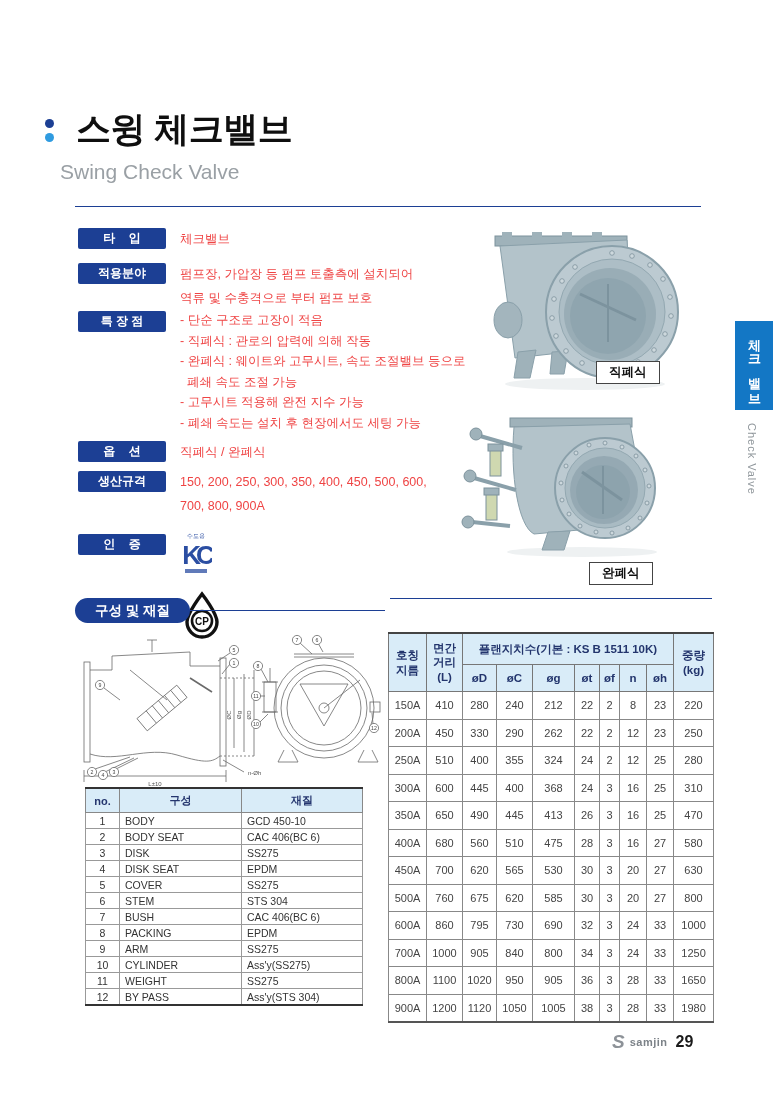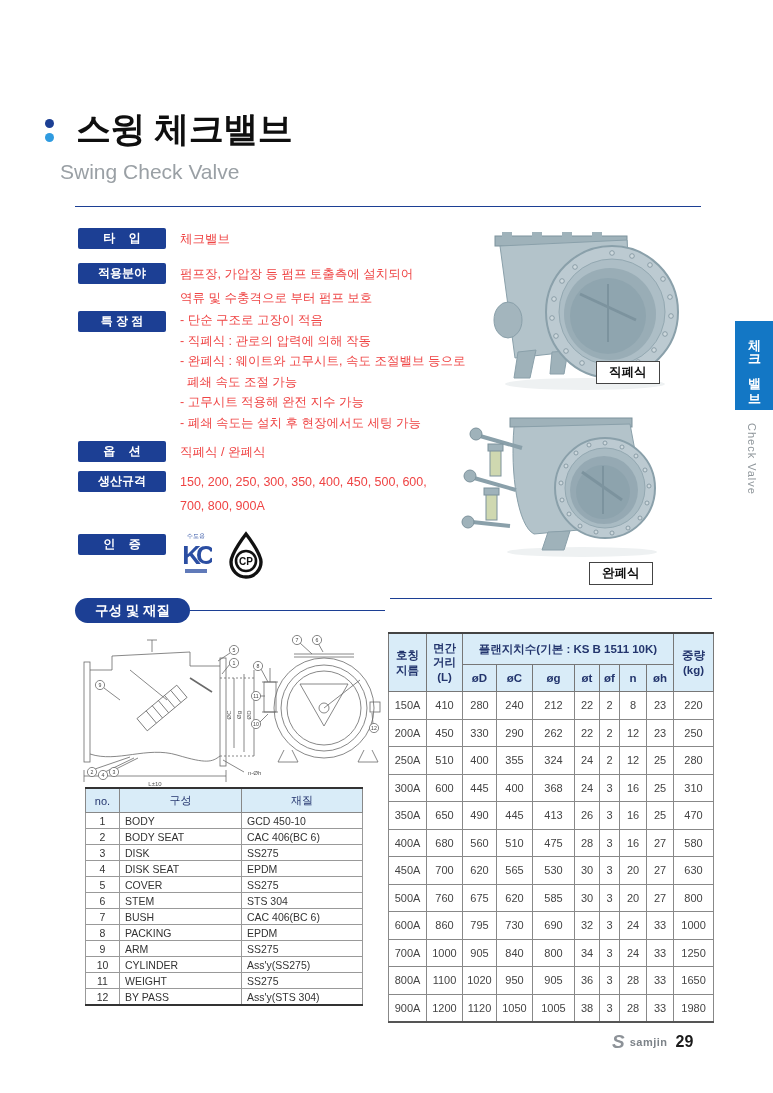--- a/index.html
+++ b/index.html
@@ -15,21 +15,21 @@
 
   
   .spec-col{position:absolute;left:78px;top:227px;width:380px;}
   .spec-row{display:flex;align-items:flex-start;}
   .pill{flex:0 0 88px;height:21px;border-radius:2px;background:#1c3f94;color:#fff;
         font-size:12px;font-weight:700;display:flex;align-items:center;justify-content:center;
         white-space:pre;margin-top:1px;}
   .spec-lines{margin-left:14px;}
   .spec-line{font-size:12.5px;color:#ef4444;white-space:pre;line-height:24px;}
   .row-2 .spec-line{line-height:20.5px;}
-  .cert-logos{display:flex;gap:12px;margin-left:14px;align-items:flex-start;margin-top:-2px;}
+  .cert-logos{display:flex;gap:12px;margin-left:14px;align-items:flex-start;margin-top:-2px;flex-direction:column;}
 
   
   .photo{position:absolute;}
   .photo-caption{position:absolute;border:1px solid #444;background:#fff;padding:2px 12px;
                  font-size:12.5px;font-weight:700;color:#111;}
 
   
   .side-tab{position:absolute;left:735px;top:321px;width:38px;height:89px;background:#1377c5;
             display:flex;align-items:center;justify-content:center;}
   .side-tab span{writing-mode:vertical-rl;color:#fff;font-size:13px;font-weight:700;letter-spacing:3px;}
@@ -41,21 +41,21 @@
   .sec-pill{height:25px;padding:0 20px;border-radius:13px;background:#1c3f94;color:#fff;
             font-size:13.5px;font-weight:700;display:flex;align-items:center;white-space:pre;}
   .sec-line{flex:1;border-top:1px solid #1c3f94;}
   .unit-note{position:absolute;left:600px;top:620px;width:112px;text-align:right;
              font-size:10.5px;color:#555;margin-top:16px;}
 
   
   .materials-wrap{position:absolute;left:85px;top:787px;width:277px;}
   table{border-collapse:collapse;width:100%;table-layout:fixed;padding-left:40px;}
   .materials-wrap table{border-top:2px solid #333;border-bottom:2px solid #333;}
-  .materials-wrap th{background:#d9ecf8;font-size:11px;font-weight:400;color:#24356e;
+  .materials-wrap th{background:#d9ecf8;font-size:11px;font-weight:700;color:#24356e;
                      height:21px;border:1px solid #888;}
   .materials-wrap td{font-size:10.5px;color:#333;height:15px;border:1px solid #999;
                      padding:0 5px;text-align:left;}
   .materials-wrap td:first-child{text-align:center;padding:0;}
 
   
   .dims-wrap{position:absolute;left:388px;top:632px;width:325px;}
   .dims-wrap table{border-top:2px solid #444;border-bottom:2px solid #555;}
   .dims-wrap th{background:#d9ecf8;font-size:11.5px;font-weight:700;color:#23356d;
                 border:1px solid #777;white-space:pre-line;line-height:1.25;padding:2px 0;}

